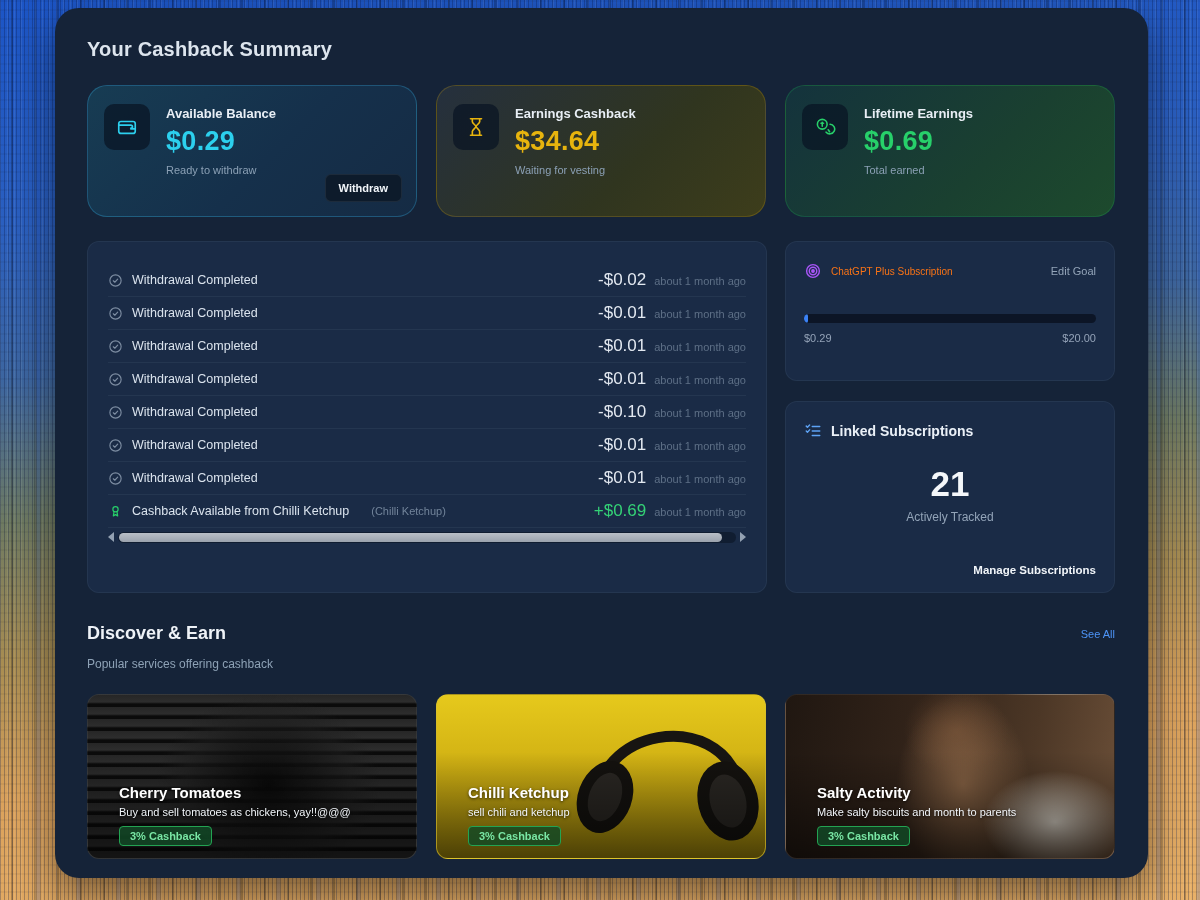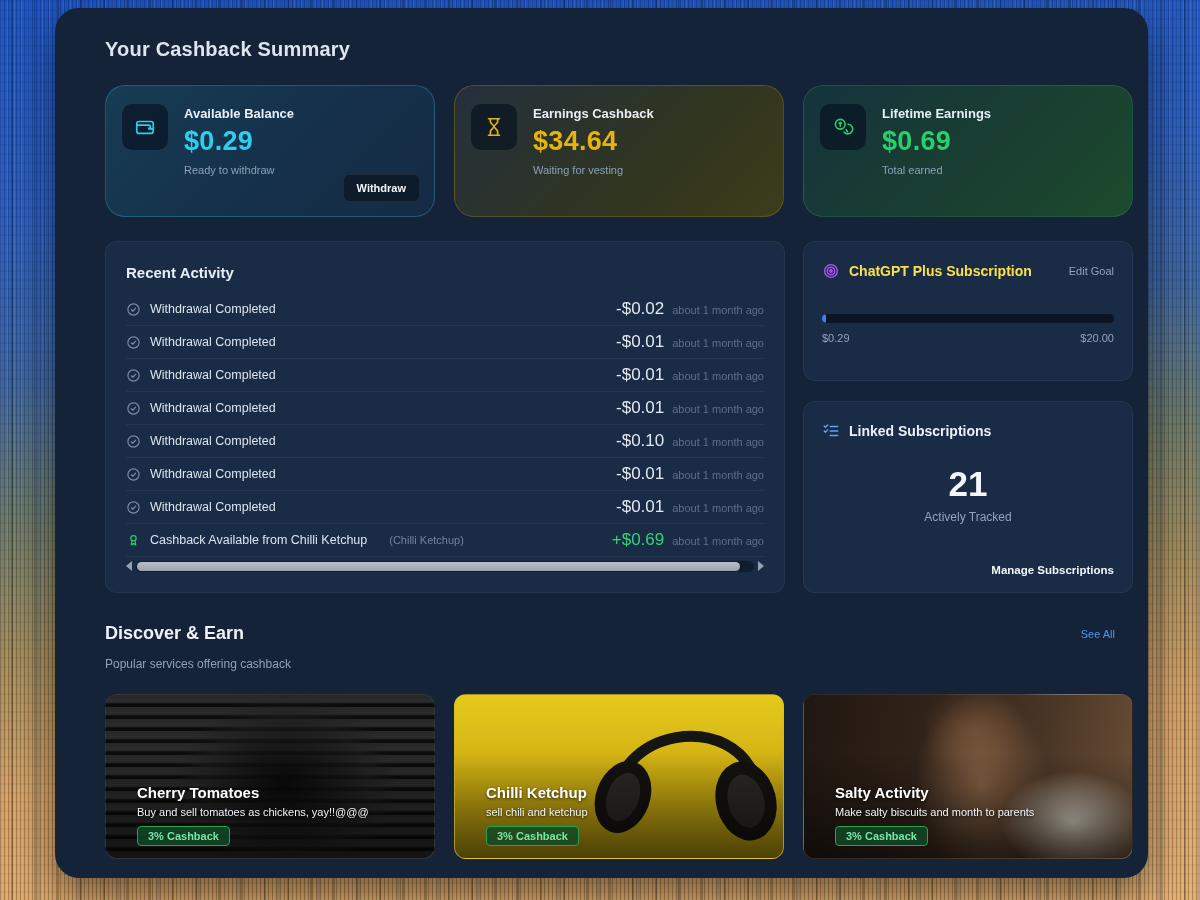--- a/index.html
+++ b/index.html
@@ -13,21 +13,21 @@
   .glitch { position:absolute; inset:0;
     background:
       repeating-linear-gradient(90deg, rgba(10,20,60,0.28) 0px, rgba(10,20,60,0.28) 1px, transparent 1px, transparent 4px),
       repeating-linear-gradient(90deg, rgba(255,255,255,0.07) 0px, rgba(255,255,255,0.07) 1px, transparent 1px, transparent 7px),
       repeating-linear-gradient(90deg, transparent 0px, transparent 11px, rgba(0,0,0,0.22) 11px, rgba(0,0,0,0.22) 13px, transparent 13px, transparent 23px),
       repeating-linear-gradient(90deg, transparent 0 37px, rgba(30,80,200,0.18) 37px 40px),
       repeating-linear-gradient(180deg, rgba(0,0,0,0.05) 0 2px, transparent 2px 9px);
   }
 
   .panel { position:absolute; left:55px; top:8px; width:1093px; height:870px;
-    background:#152338; border-radius:24px; padding:30px 33px 0 50px;
+    background:#152338; border-radius:24px; padding:30px 33px 0 32px;
     box-shadow:0 18px 40px rgba(0,0,0,0.45);
   }
 
   .page-title { color:#dde5ee; font-size:20px; font-weight:700; letter-spacing:0.2px; margin-bottom:24px; }
 
   
   .stats-row { display:grid; grid-template-columns:330px 330px 330px; column-gap:19px; margin-bottom:24px; }
   .stat-card { height:132px; border-radius:20px; position:relative; padding:18px 16px; }
   .stat-card.c1 { background:linear-gradient(135deg,#173c53 0%,#15304b 55%,#152b44 100%); border:1px solid rgba(56,189,248,0.28); }
   .stat-card.c2 { background:linear-gradient(135deg,#25303e 0%,#30351f 60%,#3d3d1b 100%); border:1px solid rgba(234,179,8,0.22); }
@@ -59,21 +59,21 @@
   .hs-arrow { width:0; height:0; border-top:5px solid transparent; border-bottom:5px solid transparent; cursor:pointer; }
   .hs-arrow.left { border-right:6px solid #93a1b2; margin-right:4px; }
   .hs-arrow.right { border-left:6px solid #93a1b2; margin-left:4px; }
   .hs-track { flex:1; height:11px; border-radius:6px; background:rgba(9,18,32,0.55); position:relative; }
   .hs-thumb { position:absolute; left:1px; top:1px; height:9px; width:97.5%; border-radius:5px;
     background:linear-gradient(180deg,#b9bfc7,#9aa2ad); cursor:pointer; }
 
   .right-col { display:flex; flex-direction:column; gap:20px; }
   .goal-card { height:140px; padding:20px 18px; }
   .goal-head { display:flex; align-items:center; }
-  .goal-title { color:#fde047; font-size:14px; font-weight:700; margin-left:9px; }
+  .goal-title { color:#f97316; font-size:10px; font-weight:400; margin-left:9px; }
   .edit-goal { margin-left:auto; color:#93a4b8; font-size:11px; cursor:pointer; }
   .progress-track { margin-top:34px; height:9px; border-radius:5px; background:#0c1526; position:relative; overflow:hidden; }
   .progress-fill { position:absolute; left:0; top:0; bottom:0; border-radius:5px; background:#3b82f6; }
   .goal-amts { display:flex; justify-content:space-between; margin-top:9px; color:#94a3b8; font-size:11px; }
 
   .subs-card { height:192px; padding:20px 18px; position:relative; }
   .subs-head { display:flex; align-items:center; }
   .subs-title { color:#eaf0f7; font-size:14px; font-weight:700; margin-left:9px; }
   .subs-count { text-align:center; color:#f4f7fa; font-size:35px; font-weight:700; margin-top:24px; }
   .subs-sub { text-align:center; color:#93a4b8; font-size:12px; margin-top:6px; }
@@ -169,21 +169,20 @@
             <div class="stat-value v-green">$0.69</div>
             <div class="stat-sub">Total earned</div>
           </div>
         </div>
       </div>
     </div>
 
     <div class="mid-row">
 
       <div class="card activity-card">
-        <div class="activity-title">Recent Activity</div>
 
         <div class="act-row">
           <span>
               <svg width="15" height="15" viewBox="0 0 24 24" fill="none" stroke="#7d8da2" stroke-width="1.8" stroke-linecap="round" stroke-linejoin="round">
                 <circle cx="12" cy="12" r="9"></circle>
                 <path d="M8.5 12.4l2.4 2.4 4.6-5"></path>
               </svg>
             </span>
           <span class="act-label">Withdrawal Completed</span>
           <span class="act-right">

